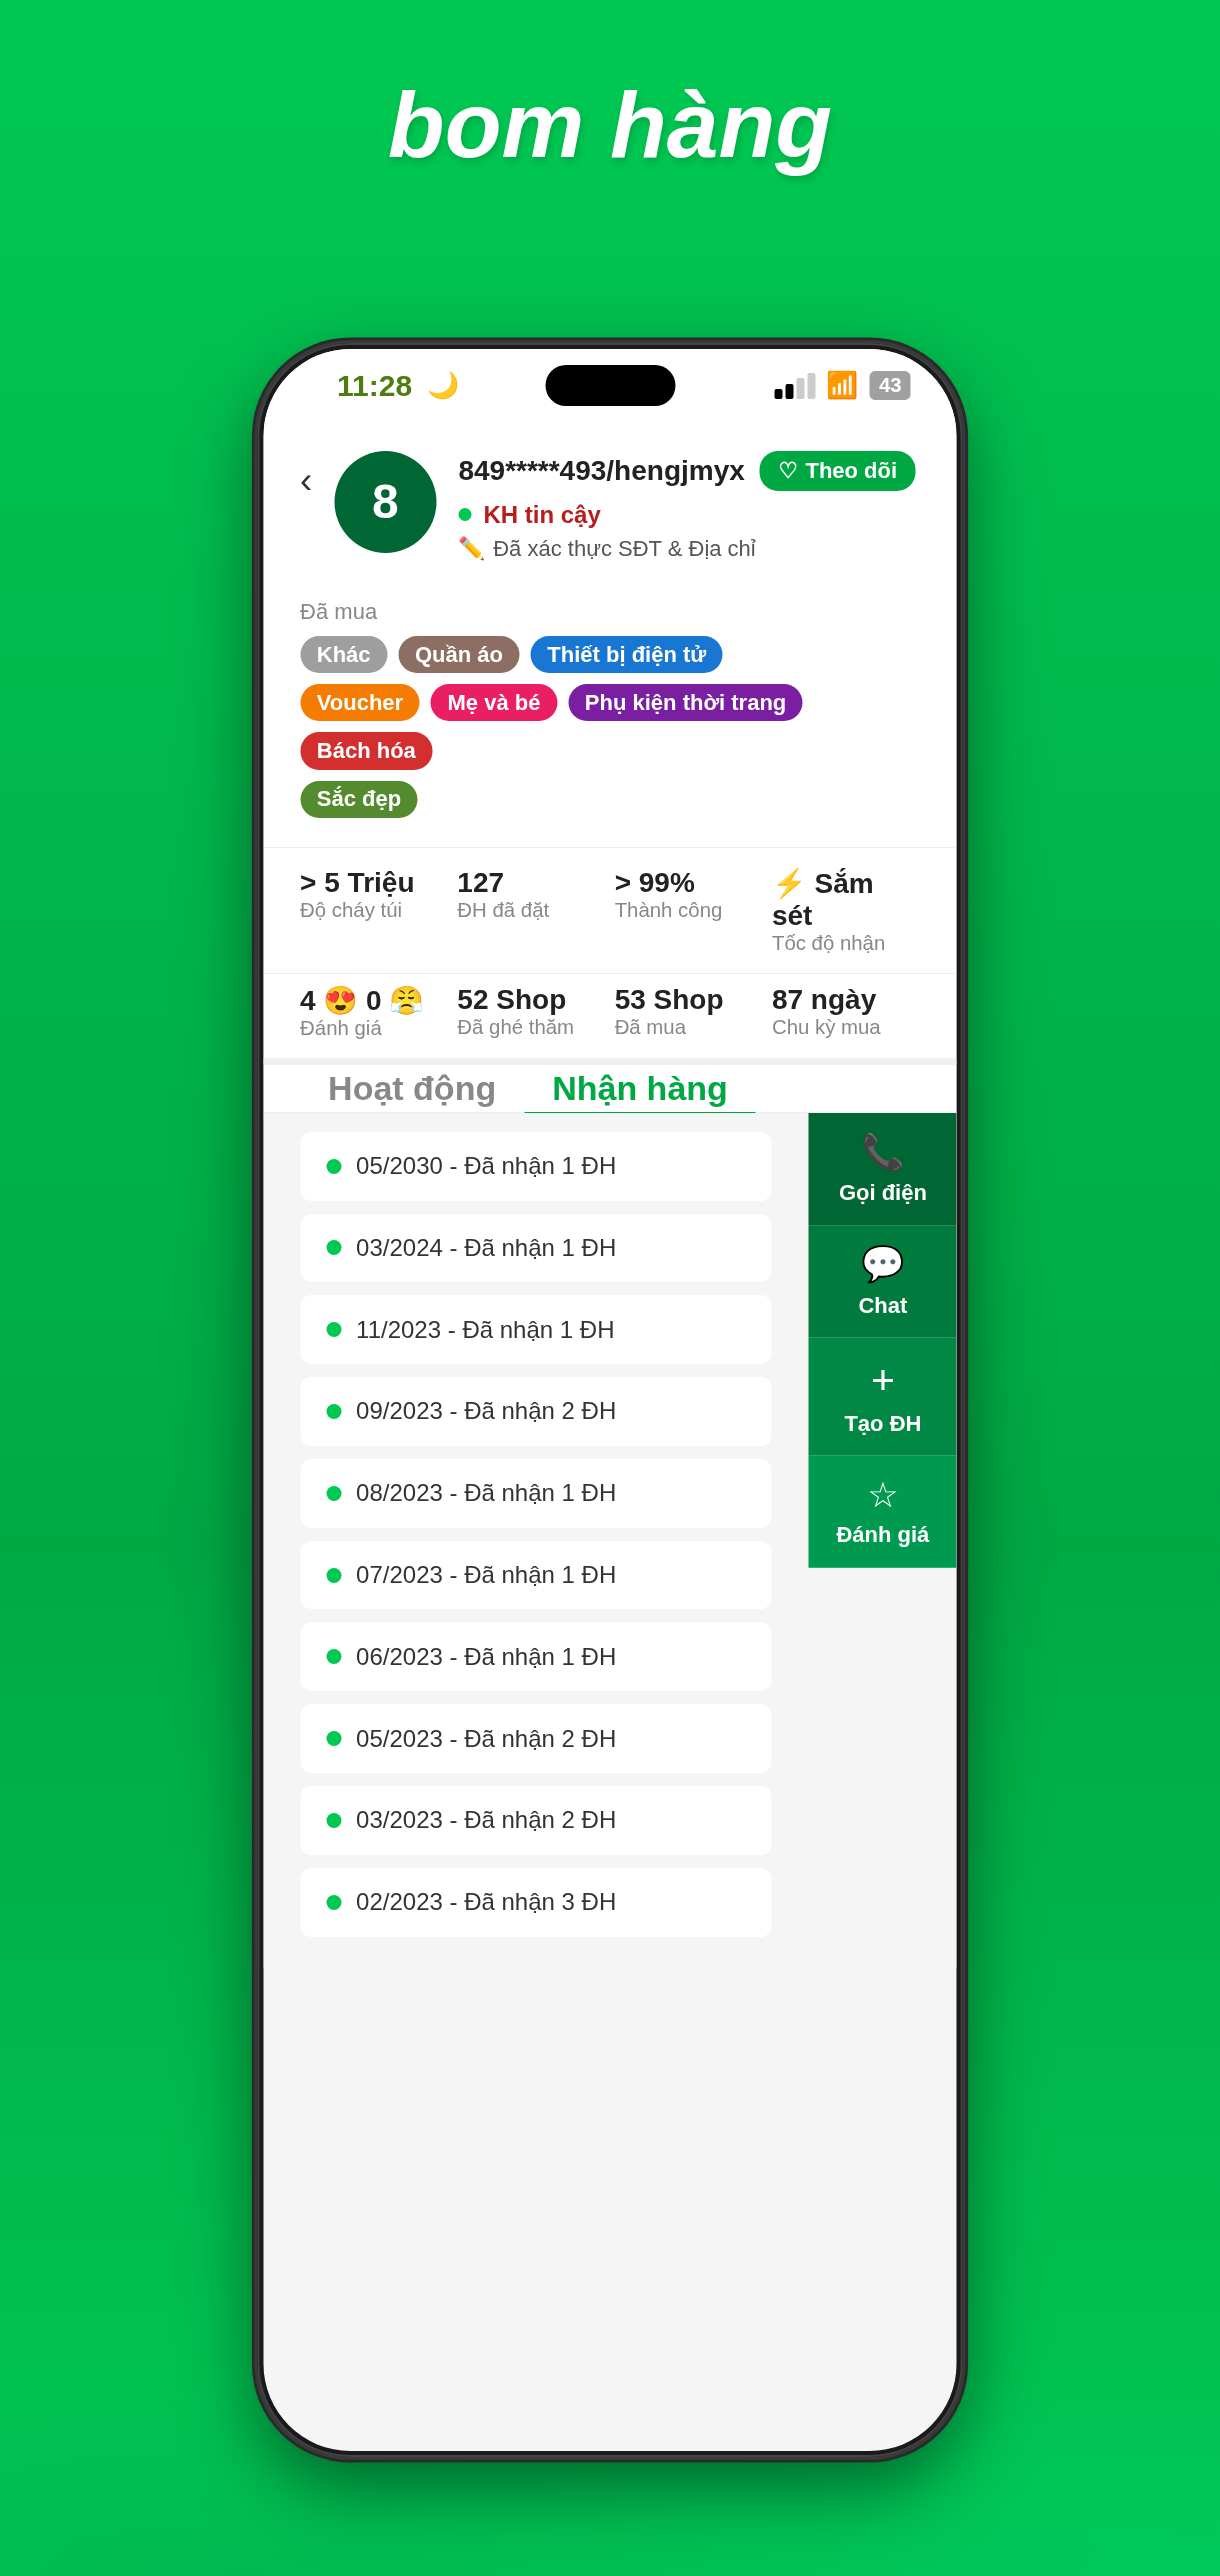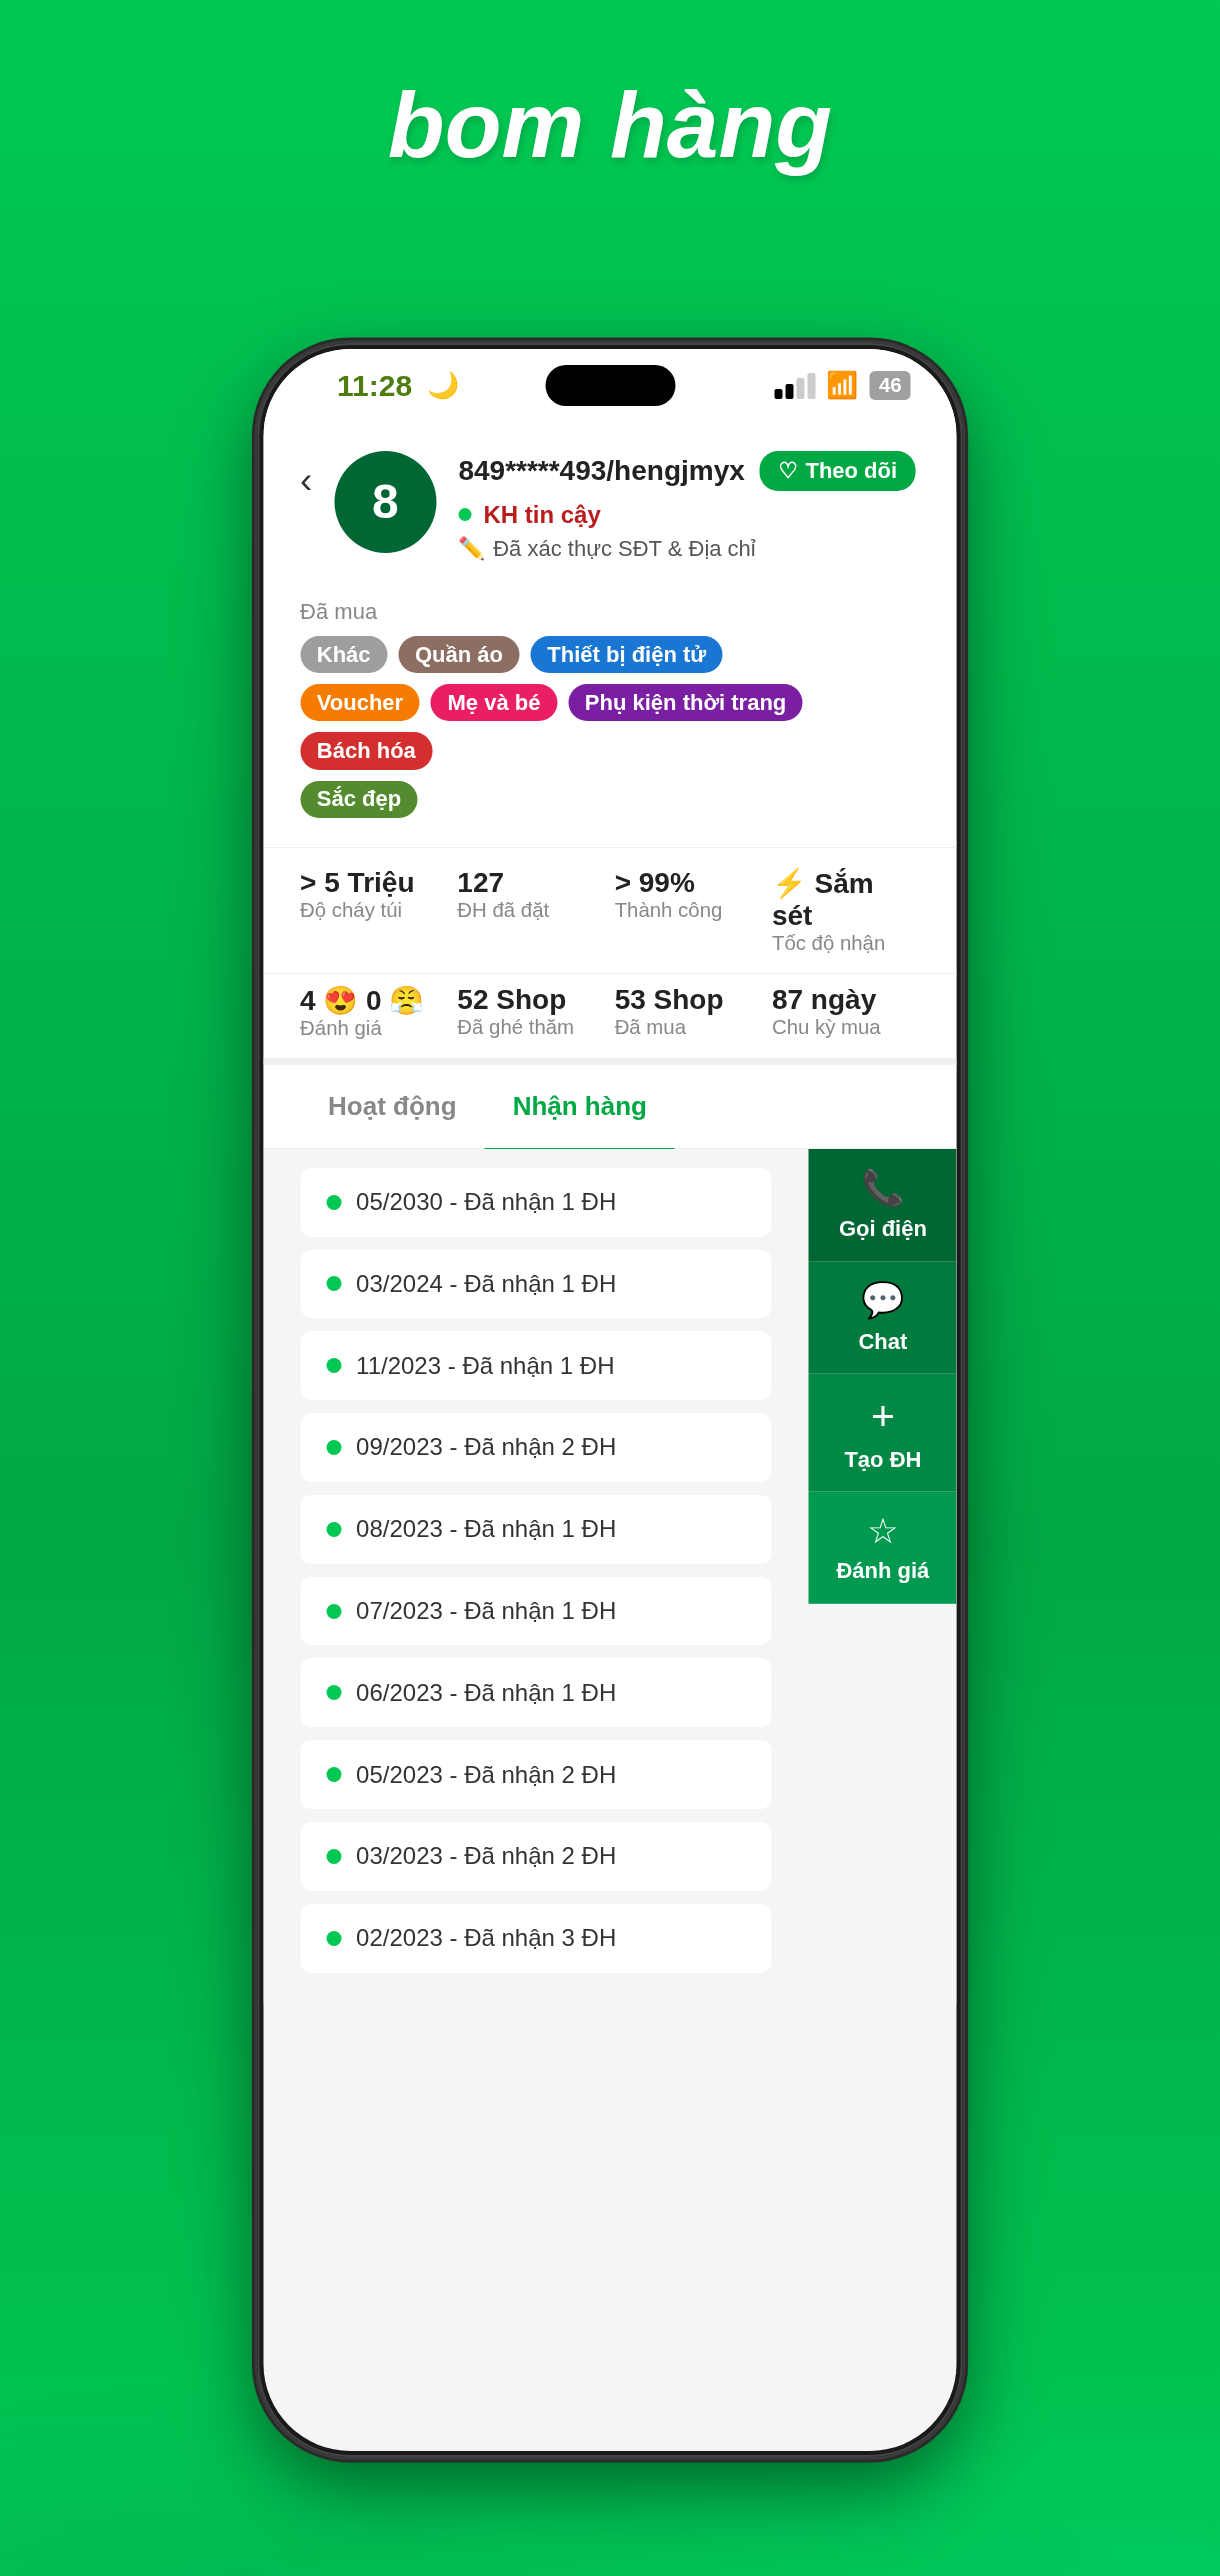--- a/index.html
+++ b/index.html
@@ -316,22 +316,22 @@
 
     
     .tabs-section {
       background: white;
       display: flex;
       border-bottom: 1.9px solid #eee;
       padding: 0 37px;
     }
 
     .tab {
-      padding: 26px 28px;
-      font-size: 26px;
+      padding: 4px 28px;
+      font-size: 34px;
       font-weight: 600;
       color: #888;
       cursor: pointer;
       border-bottom: 2.8px solid transparent;
       margin-bottom: -1.9px;
     }
     .tab.active {
       color: #00a844;
       border-bottom: 2.8px solid #00a844;
     }
@@ -426,21 +426,21 @@
         </div>
         <div class="dynamic-island"></div>
         <div class="status-right">
           <div class="signal-bars">
             <div class="signal-bar" style="height:9.3px"></div>
             <div class="signal-bar" style="height:15px"></div>
             <div class="signal-bar" style="height:20.4px; background:#ccc"></div>
             <div class="signal-bar" style="height:26px; background:#ccc"></div>
           </div>
           <span class="wifi-icon">📶</span>
-          <div class="battery-badge">46</div>
+          <div class="battery-badge">43</div>
         </div>
       </div>
 
       <div class="profile-section">
         <div class="profile-top">
           <span class="back-btn">‹</span>
           <div class="avatar-circle">8</div>
           <div class="profile-info">
             <div class="profile-name-row">
               <span class="profile-name">849*****493/hengjmyx</span>

